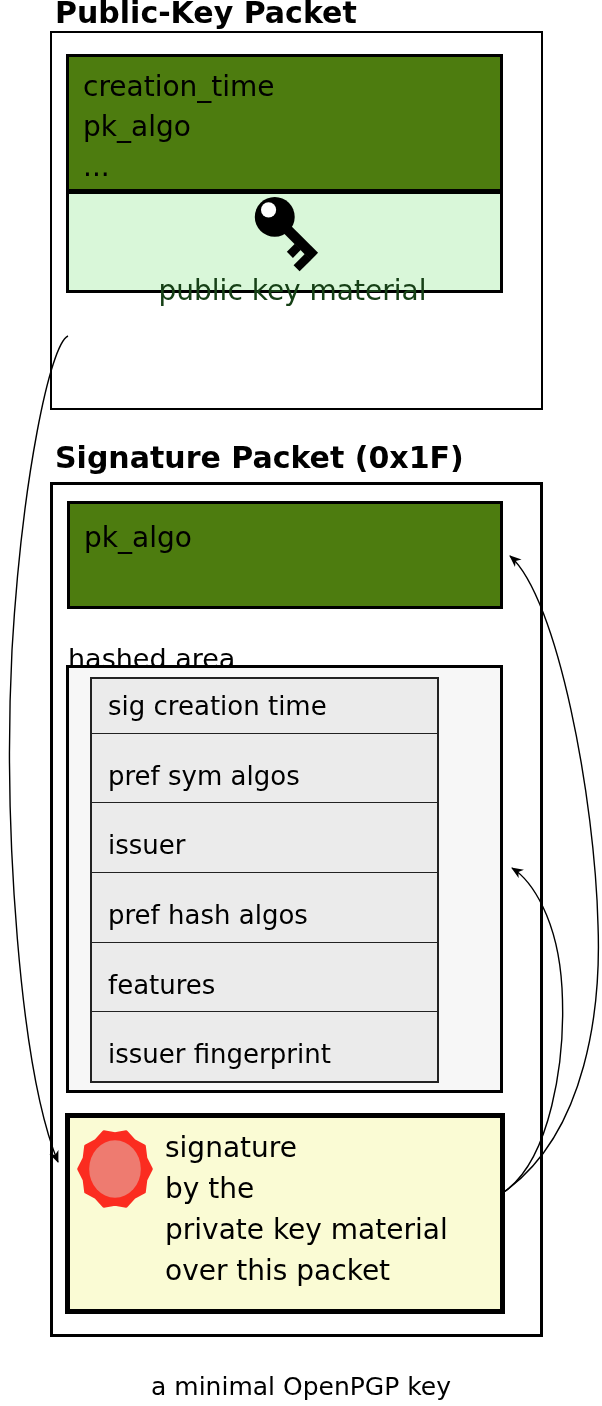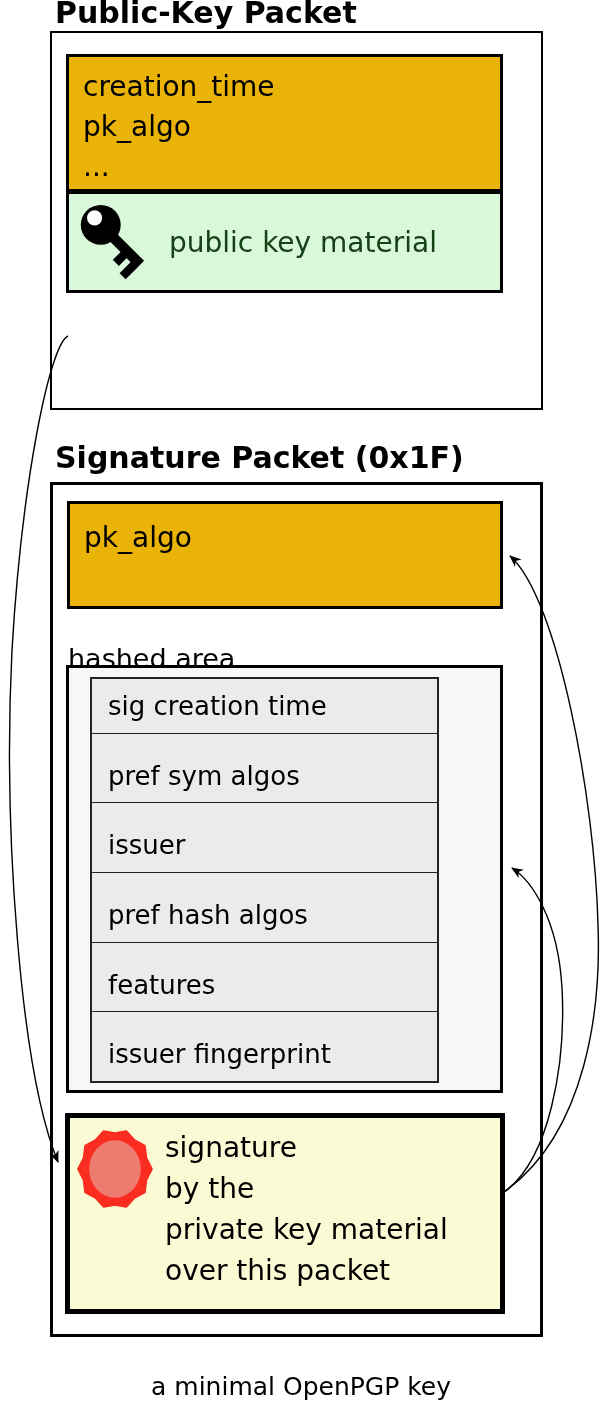--- a/index.html
+++ b/index.html
@@ -5,23 +5,23 @@
   html,body{margin:0;padding:0;}
   body{
     width:602px;height:1406px;position:relative;background:#ffffff;
     font-family:"DejaVu Sans","Liberation Sans",sans-serif;color:#000;
     overflow:hidden;
   }
   .abs{position:absolute;box-sizing:border-box;}
   .title{font-weight:bold;font-size:30px;line-height:34px;white-space:nowrap;}
   .outer-box{border:2px solid #000;background:#fff;}
   .outer-box2{border:3px solid #000;background:#fff;}
-  .field-box{border:3px solid #000;background:#eab308;font-size:28px;line-height:40px;}
+  .field-box{border:3px solid #000;background:#4d7c0f;font-size:28px;line-height:40px;}
   .field-box .lines{padding:10px 0 0 14px;}
-  .green-box{border:3px solid #000;background:#d9f7d9;display:flex;align-items:center;}
+  .green-box{border:3px solid #000;background:#d9f7d9;display:flex;align-items:center;flex-direction:column;}
   .green-box .label{font-size:28px;color:#164016;margin-left:16px;white-space:nowrap;}
   .hashed-label{font-size:27px;line-height:32px;white-space:nowrap;margin-top:12px;}
   .hashed-box{border:3px solid #000;background:#f7f7f7;}
   .rows-box{border:2px solid #222;background:#ebebeb;display:flex;flex-direction:column;}
   .row{flex:1;display:flex;align-items:center;padding-left:16px;font-size:26px;border-bottom:1px solid #222;white-space:nowrap;}
   .row:last-child{border-bottom:none;}
   .yellow-box{border:5px solid #000;background:#fafbd4;}
   .sig-lines{font-size:28px;line-height:41px;white-space:nowrap;}
   .caption{font-size:25px;text-align:center;width:602px;}
   svg{display:block;}

